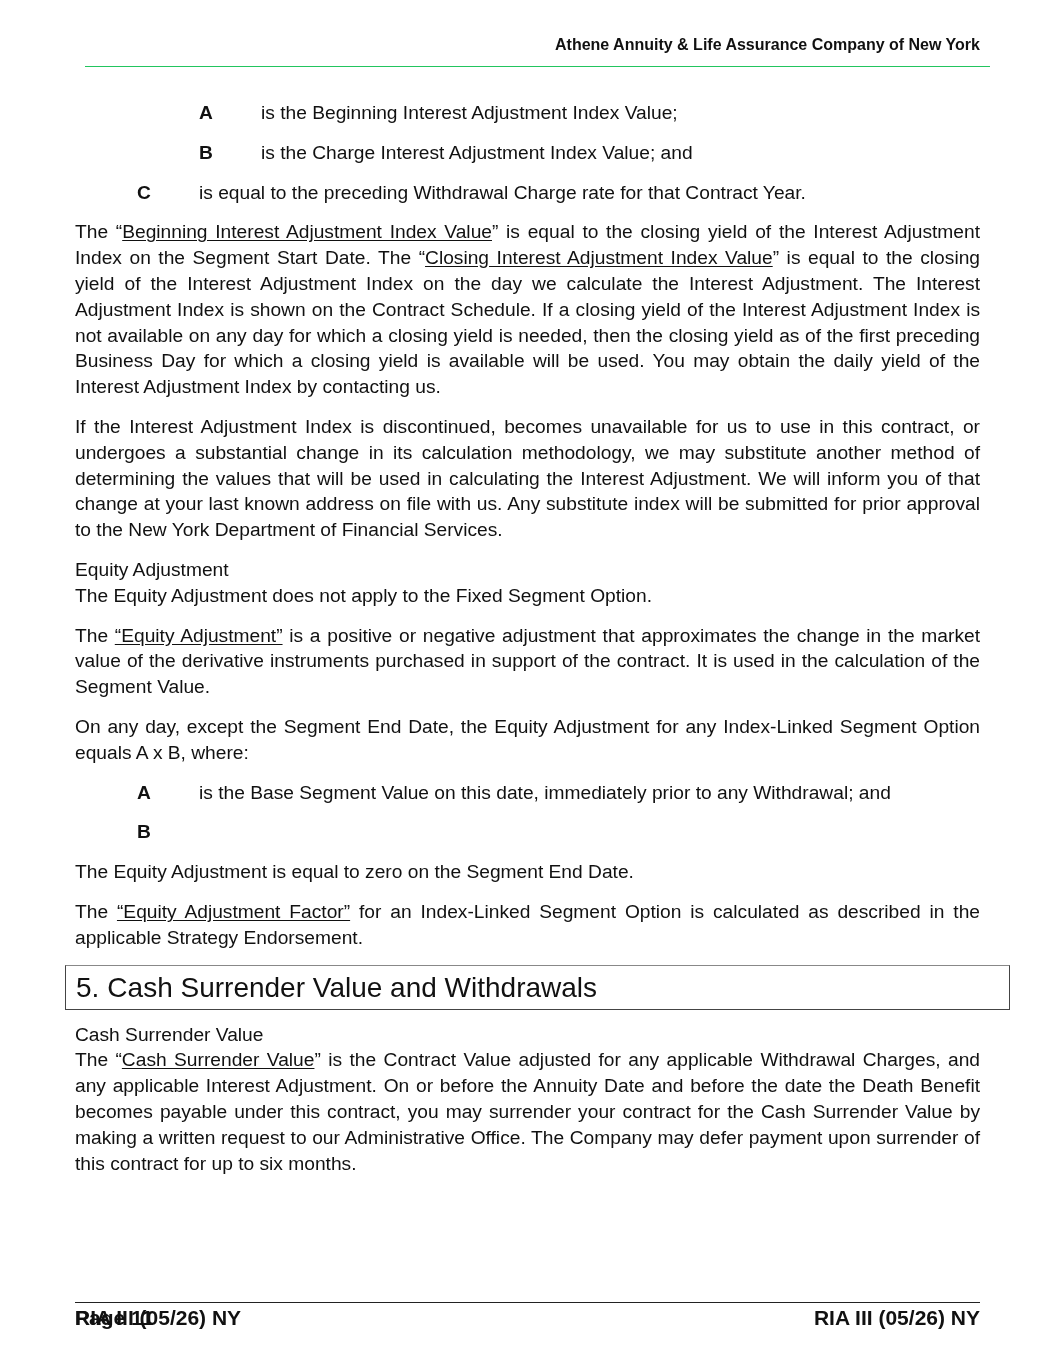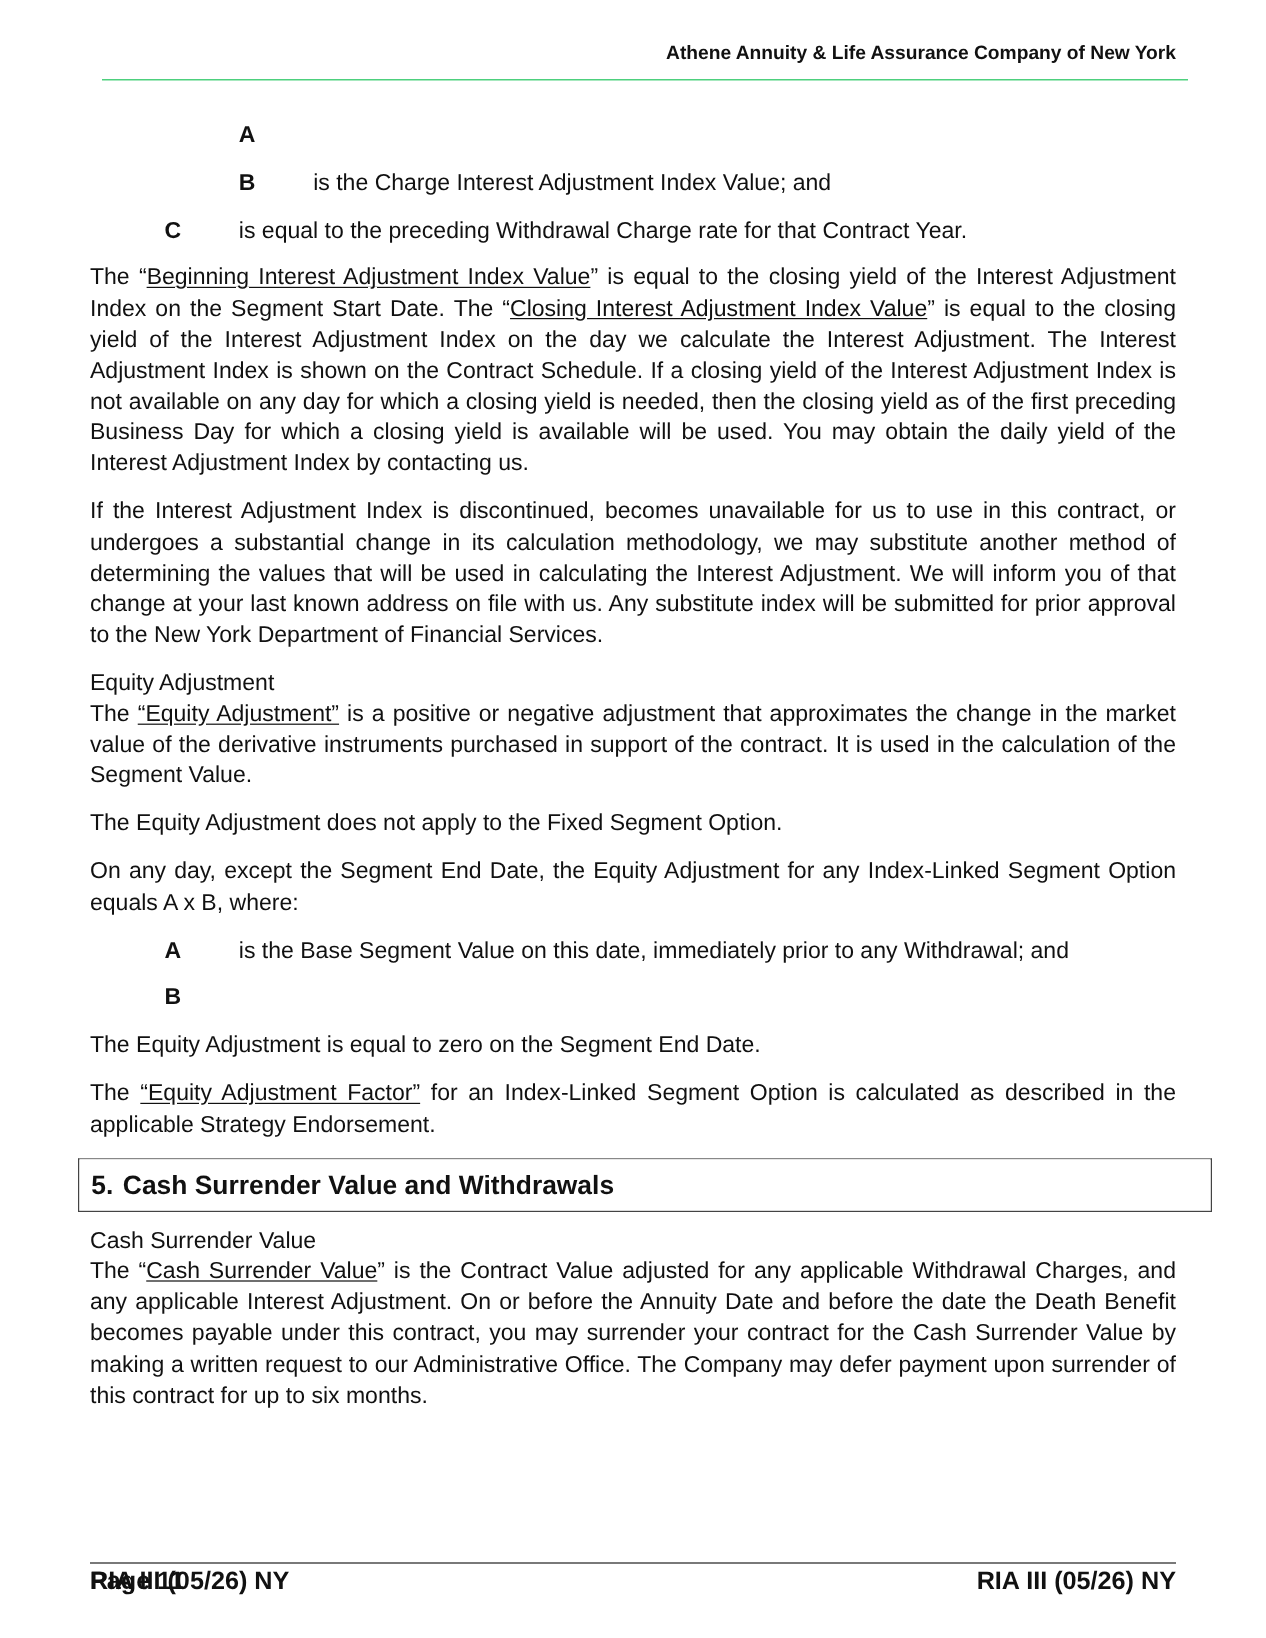--- a/index.html
+++ b/index.html
@@ -59,22 +59,22 @@
     }
     .subhead + p { margin-top: 0; }
     .section-box {
       position: relative;
       left: -10px;
       width: 923px;
       border: 1.5px solid #444;
       border-top-color: #888;
       padding: 7px 10px 6px 10px;
       margin: 12px 0 12px 0;
-      font-weight: bold;
-      font-size: 22px;
+      font-weight: normal;
+      font-size: 28px;
       line-height: 30px;
     }
     .section-box .num { margin-right: 8px; }
     .page-footer {
       position: absolute;
       left: 75px;
       top: 1302px;
       width: 905px;
       border-top: 1.5px solid #222;
       font-size: 21px;
@@ -90,38 +90,39 @@
 <body>
 
 <div class="page-header">
   <span class="company">Athene Annuity &amp; Life Assurance Company of New York</span>
 </div>
 
 <div class="content">
 
   <div class="def-row indent2">
     <span class="letter">A</span>
+    <span>is the Beginning Interest Adjustment Index Value;</span>
   </div>
   <div class="def-row indent2">
     <span class="letter">B</span>
     <span>is the Charge Interest Adjustment Index Value; and</span>
   </div>
   <div class="def-row indent1">
     <span class="letter">C</span>
     <span>is equal to the preceding Withdrawal Charge rate for that Contract Year.</span>
   </div>
 
   <p><span>The “</span><span class="u">Beginning Interest Adjustment Index Value</span><span>” is equal to the closing yield of the Interest Adjustment Index on the Segment Start Date. The “</span><span class="u">Closing Interest Adjustment Index Value</span><span>” is equal to the closing yield of the Interest Adjustment Index on the day we calculate the Interest Adjustment. The Interest Adjustment Index is shown on the Contract Schedule. If a closing yield of the Interest Adjustment Index is not available on any day for which a closing yield is needed, then the closing yield as of the first preceding Business Day for which a closing yield is available will be used. You may obtain the daily yield of the Interest Adjustment Index by contacting us.</span></p>
 
   <p>If the Interest Adjustment Index is discontinued, becomes unavailable for us to use in this contract, or undergoes a substantial change in its calculation methodology, we may substitute another method of determining the values that will be used in calculating the Interest Adjustment. We will inform you of that change at your last known address on file with us. Any substitute index will be submitted for prior approval to the New York Department of Financial Services.</p>
 
   <div class="subhead">Equity Adjustment</div>
+  <p>The Equity Adjustment does not apply to the Fixed Segment Option.</p>
+
   <p><span>The </span><span class="u">“Equity Adjustment”</span><span> is a positive or negative adjustment that approximates the change in the market value of the derivative instruments purchased in support of the contract. It is used in the calculation of the Segment Value.</span></p>
-
-  <p>The Equity Adjustment does not apply to the Fixed Segment Option.</p>
 
   <p>On any day, except the Segment End Date, the Equity Adjustment for any Index-Linked Segment Option equals A x B, where:</p>
 
   <div class="def-row indent1">
     <span class="letter">A</span>
     <span>is the Base Segment Value on this date, immediately prior to any Withdrawal; and</span>
   </div>
   <div class="def-row indent1">
     <span class="letter">B</span>
   </div>

